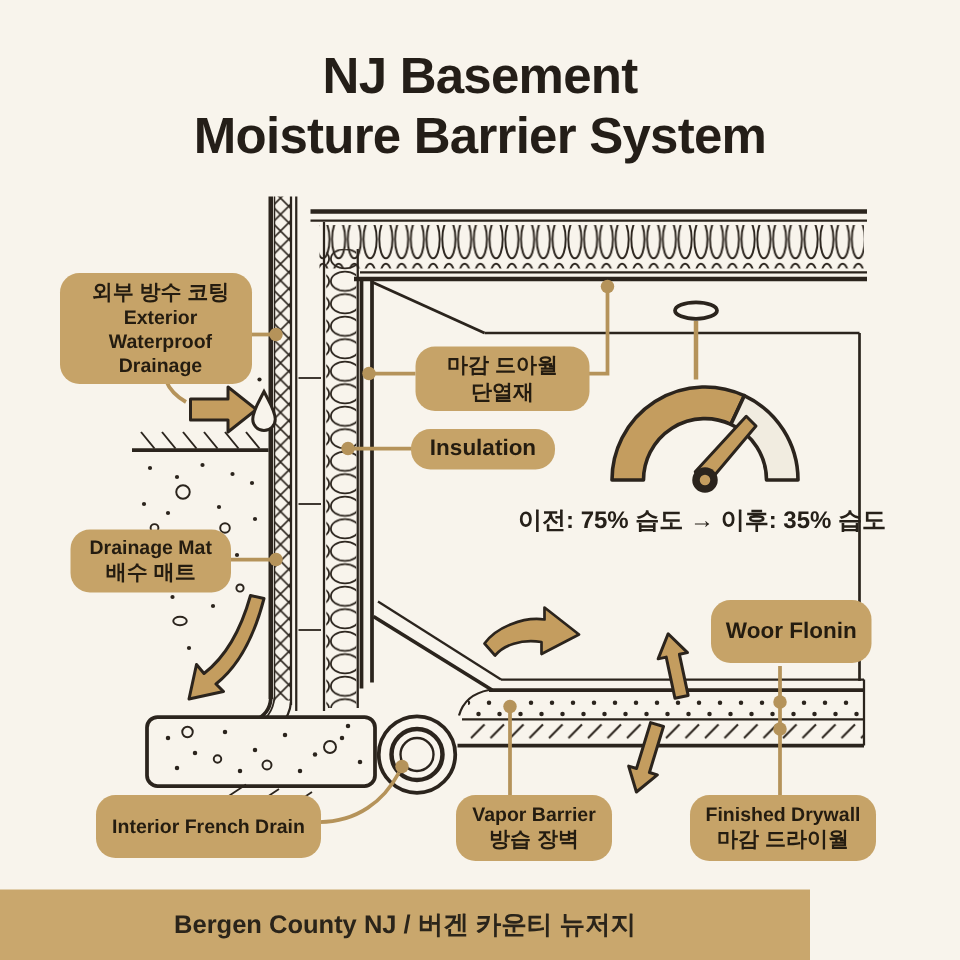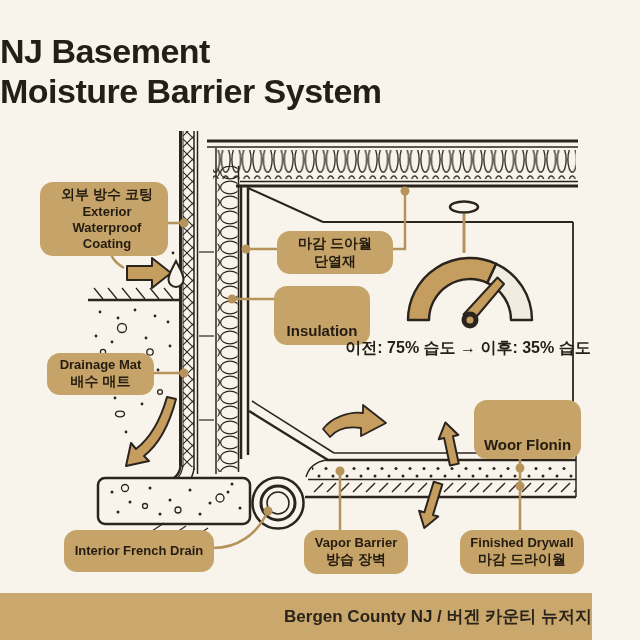--- a/index.html
+++ b/index.html
@@ -3,42 +3,42 @@
 <meta charset="utf-8">
 <style>
   html,body{margin:0;padding:0;}
   #stage{
     position:relative;width:640px;height:640px;overflow:hidden;
     background:#f8f4ec;
     font-family:"Liberation Sans","DejaVu Sans",sans-serif;
   }
   #diagram-svg{position:absolute;left:0;top:0;}
   .title{
-    position:absolute;left:0;top:31px;width:640px;text-align:left;
+    position:absolute;left:0;top:31px;width:640px;text-align:center;
     font-size:34px;font-weight:bold;line-height:1.18;color:#241e18;
     letter-spacing:-0.5px;
   }
   .callout{
     position:absolute;background:#c6a368;border-radius:13px;
     display:flex;flex-direction:column;align-items:center;justify-content:center;
     text-align:center;color:#241c10;padding:4px 6px;box-sizing:border-box;
     line-height:1.25;
   }
   .callout .ko{font-size:14px;font-weight:bold;}
   .callout .en{font-size:13px;font-weight:bold;}
-  .callout .big{font-size:15px;font-weight:bold;margin-top:32px;}
+  .callout .big{font-size:15px;font-weight:bold;}
   .gauge-caption{
     position:absolute;left:318px;top:336px;width:300px;text-align:center;
     color:#262019;font-weight:bold;line-height:1.45;
   }
   .gauge-caption .cap-en{font-size:13px;display:block;}
   .gauge-caption .cap-ko{font-size:16px;display:block;}
   .footer-band{
-    position:absolute;left:0;top:593px;width:592px;height:47px;
-    background:#c9a76d;display:flex;align-items:center;justify-content:flex-end;
+    position:absolute;left:0;top:593px;width:540px;height:47px;
+    background:#c9a76d;display:flex;align-items:center;justify-content:center;
   }
   .footer-band span{font-size:17px;font-weight:bold;color:#2a241a;}
 </style>
 </head>
 <body>
 
 <div id="stage">
 
   <svg id="diagram-svg" width="640" height="640" viewBox="0 0 640 640">
     <defs>
@@ -230,21 +230,21 @@
     </g>
   </svg>
 
   <div class="title">
     <span>NJ Basement</span><br>
     <span>Moisture Barrier System</span>
   </div>
 
   <div class="callout" style="left:40px;top:182px;width:128px;min-height:51px;padding-left:12px;">
     <span class="ko">외부 방수 코팅</span>
-    <span class="en">Exterior Waterproof Coating</span>
+    <span class="en">Exterior Waterproof Drainage</span>
   </div>
 
   <div class="callout" style="left:277px;top:231px;width:116px;min-height:38px;">
     <span class="ko">마감 드아월</span>
     <span class="ko">단열재</span>
   </div>
 
   <div class="callout" style="left:274px;top:286px;width:96px;min-height:27px;">
     <span class="big">Insulation</span>
   </div>

